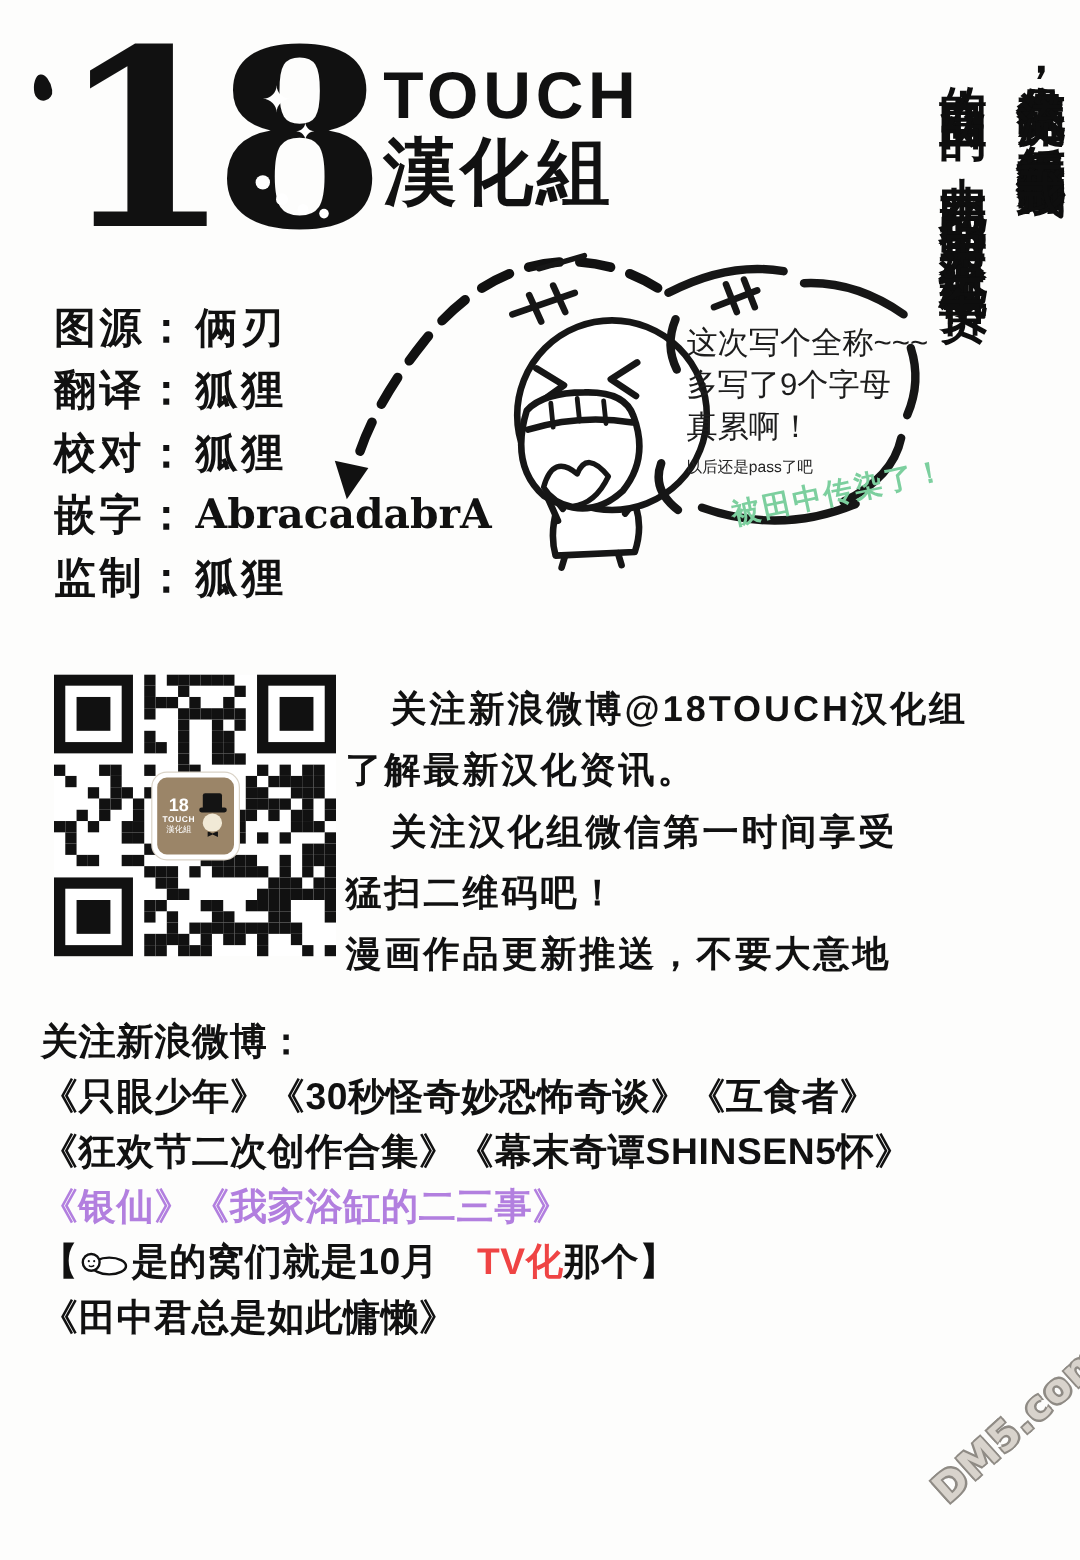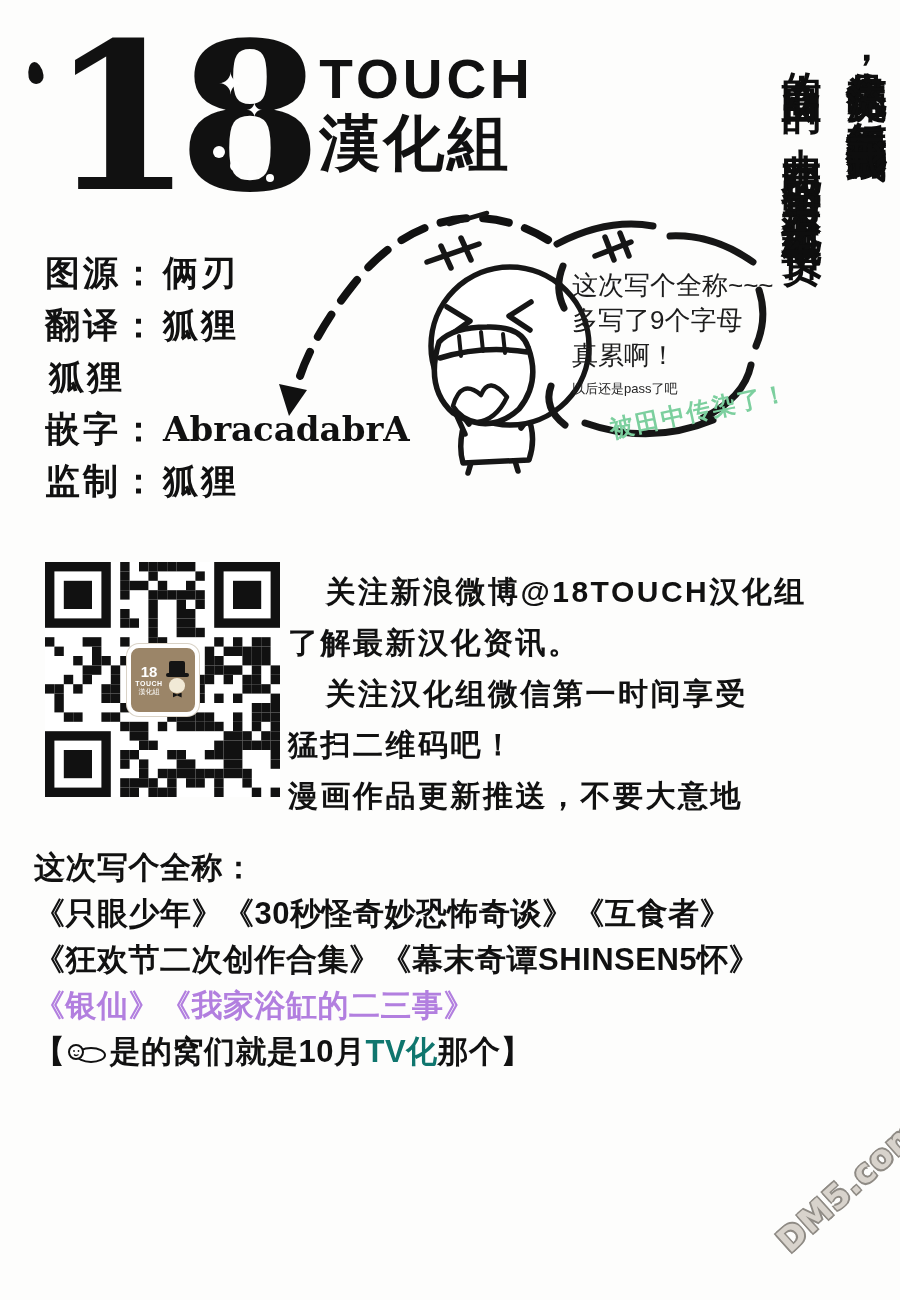--- a/index.html
+++ b/index.html
@@ -76,21 +76,21 @@
   .bowtie{position:absolute;left:7px;top:34px;width:9px;height:5px;background:#141414;clip-path:polygon(0 0,50% 40%,100% 0,100% 100%,50% 60%,0 100%);}
 
   .promo{position:absolute;left:288px;top:566px;width:495px;}
   .pl{font-size:30px;font-weight:bold;line-height:51px;letter-spacing:2.5px;white-space:nowrap;}
   .pl.indent{text-indent:1.25em;}
 
   
   .works{position:absolute;left:34px;top:845px;}
   .wl{font-size:31px;font-weight:bold;line-height:46px;letter-spacing:0.5px;white-space:nowrap;display:flex;align-items:center;}
   .wl.purple{color:#b27fdf;}
-  .wl .red{color:#0f766e;}
+  .wl .red{color:#ef4444;margin-left:32px;}
   .lying-icon{margin:0 3px 0 1px;flex:0 0 auto;}
 
   
   .vcol{
     position:absolute;top:40px;writing-mode:vertical-rl;
     font-weight:bold;white-space:nowrap;color:#0e0e0e;
   }
   .v1{right:5px;font-size:40px;letter-spacing:1px;}
   .v2{right:70px;font-size:40px;letter-spacing:6px;}
 
@@ -134,20 +134,21 @@
   <div class="credits">
     <div class="credit-row">
       <span class="credit-label">图源：</span>
       <span class="credit-name">俩刃</span>
     </div>
     <div class="credit-row">
       <span class="credit-label">翻译：</span>
       <span class="credit-name">狐狸</span>
     </div>
     <div class="credit-row">
+      <span class="credit-label">校对：</span>
       <span class="credit-name">狐狸</span>
     </div>
     <div class="credit-row">
       <span class="credit-label">嵌字：</span>
       <span class="credit-name script">AbracadabrA</span>
     </div>
     <div class="credit-row">
       <span class="credit-label">监制：</span>
       <span class="credit-name">狐狸</span>
     </div>
@@ -424,37 +425,38 @@
 
   <div class="promo">
     <div class="pl indent">关注新浪微博@18TOUCH汉化组</div>
     <div class="pl">了解最新汉化资讯。</div>
     <div class="pl indent">关注汉化组微信第一时间享受</div>
     <div class="pl">猛扫二维码吧！</div>
     <div class="pl">漫画作品更新推送，不要大意地</div>
   </div>
 
   <div class="works">
-    <div class="wl">这次写个全称：</div>
+    <div class="wl">关注新浪微博：</div>
     <div class="wl">《只眼少年》《30秒怪奇妙恐怖奇谈》《互食者》</div>
     <div class="wl">《狂欢节二次创作合集》《幕末奇谭SHINSEN5怀》</div>
     <div class="wl purple">《银仙》《我家浴缸的二三事》</div>
     <div class="wl">
       <span>【</span>
       <svg class="lying-icon" width="40" height="24" viewBox="0 0 40 24">
         <ellipse cx="24" cy="15" rx="14" ry="7" fill="#fff" stroke="#111" stroke-width="2"></ellipse>
         <circle cx="9" cy="12" r="7" fill="#fff" stroke="#111" stroke-width="2"></circle>
         <circle cx="7" cy="11" r="0.9" fill="#111"></circle>
         <circle cx="11.5" cy="11" r="0.9" fill="#111"></circle>
         <path d="M7,14.5 Q9,16.5 11.5,14.5" stroke="#111" stroke-width="1.2" fill="none"></path>
       </svg>
       <span>是的窝们就是10月</span>
       <span class="red">TV化</span>
       <span>那个】</span>
     </div>
+    <div class="wl">《田中君总是如此慵懒》</div>
   </div>
 
   <div class="vcol v1">本作品仅供汉化交流，任何组织或个人不得将本汉化作品用于任何形式</div>
   <div class="vcol v2">的商业目的，由此造成的一切后果本汉化组概不负责。</div>
 
   <div class="watermark">DM5.com</div>
 
 </div>
 
 </body></html>

